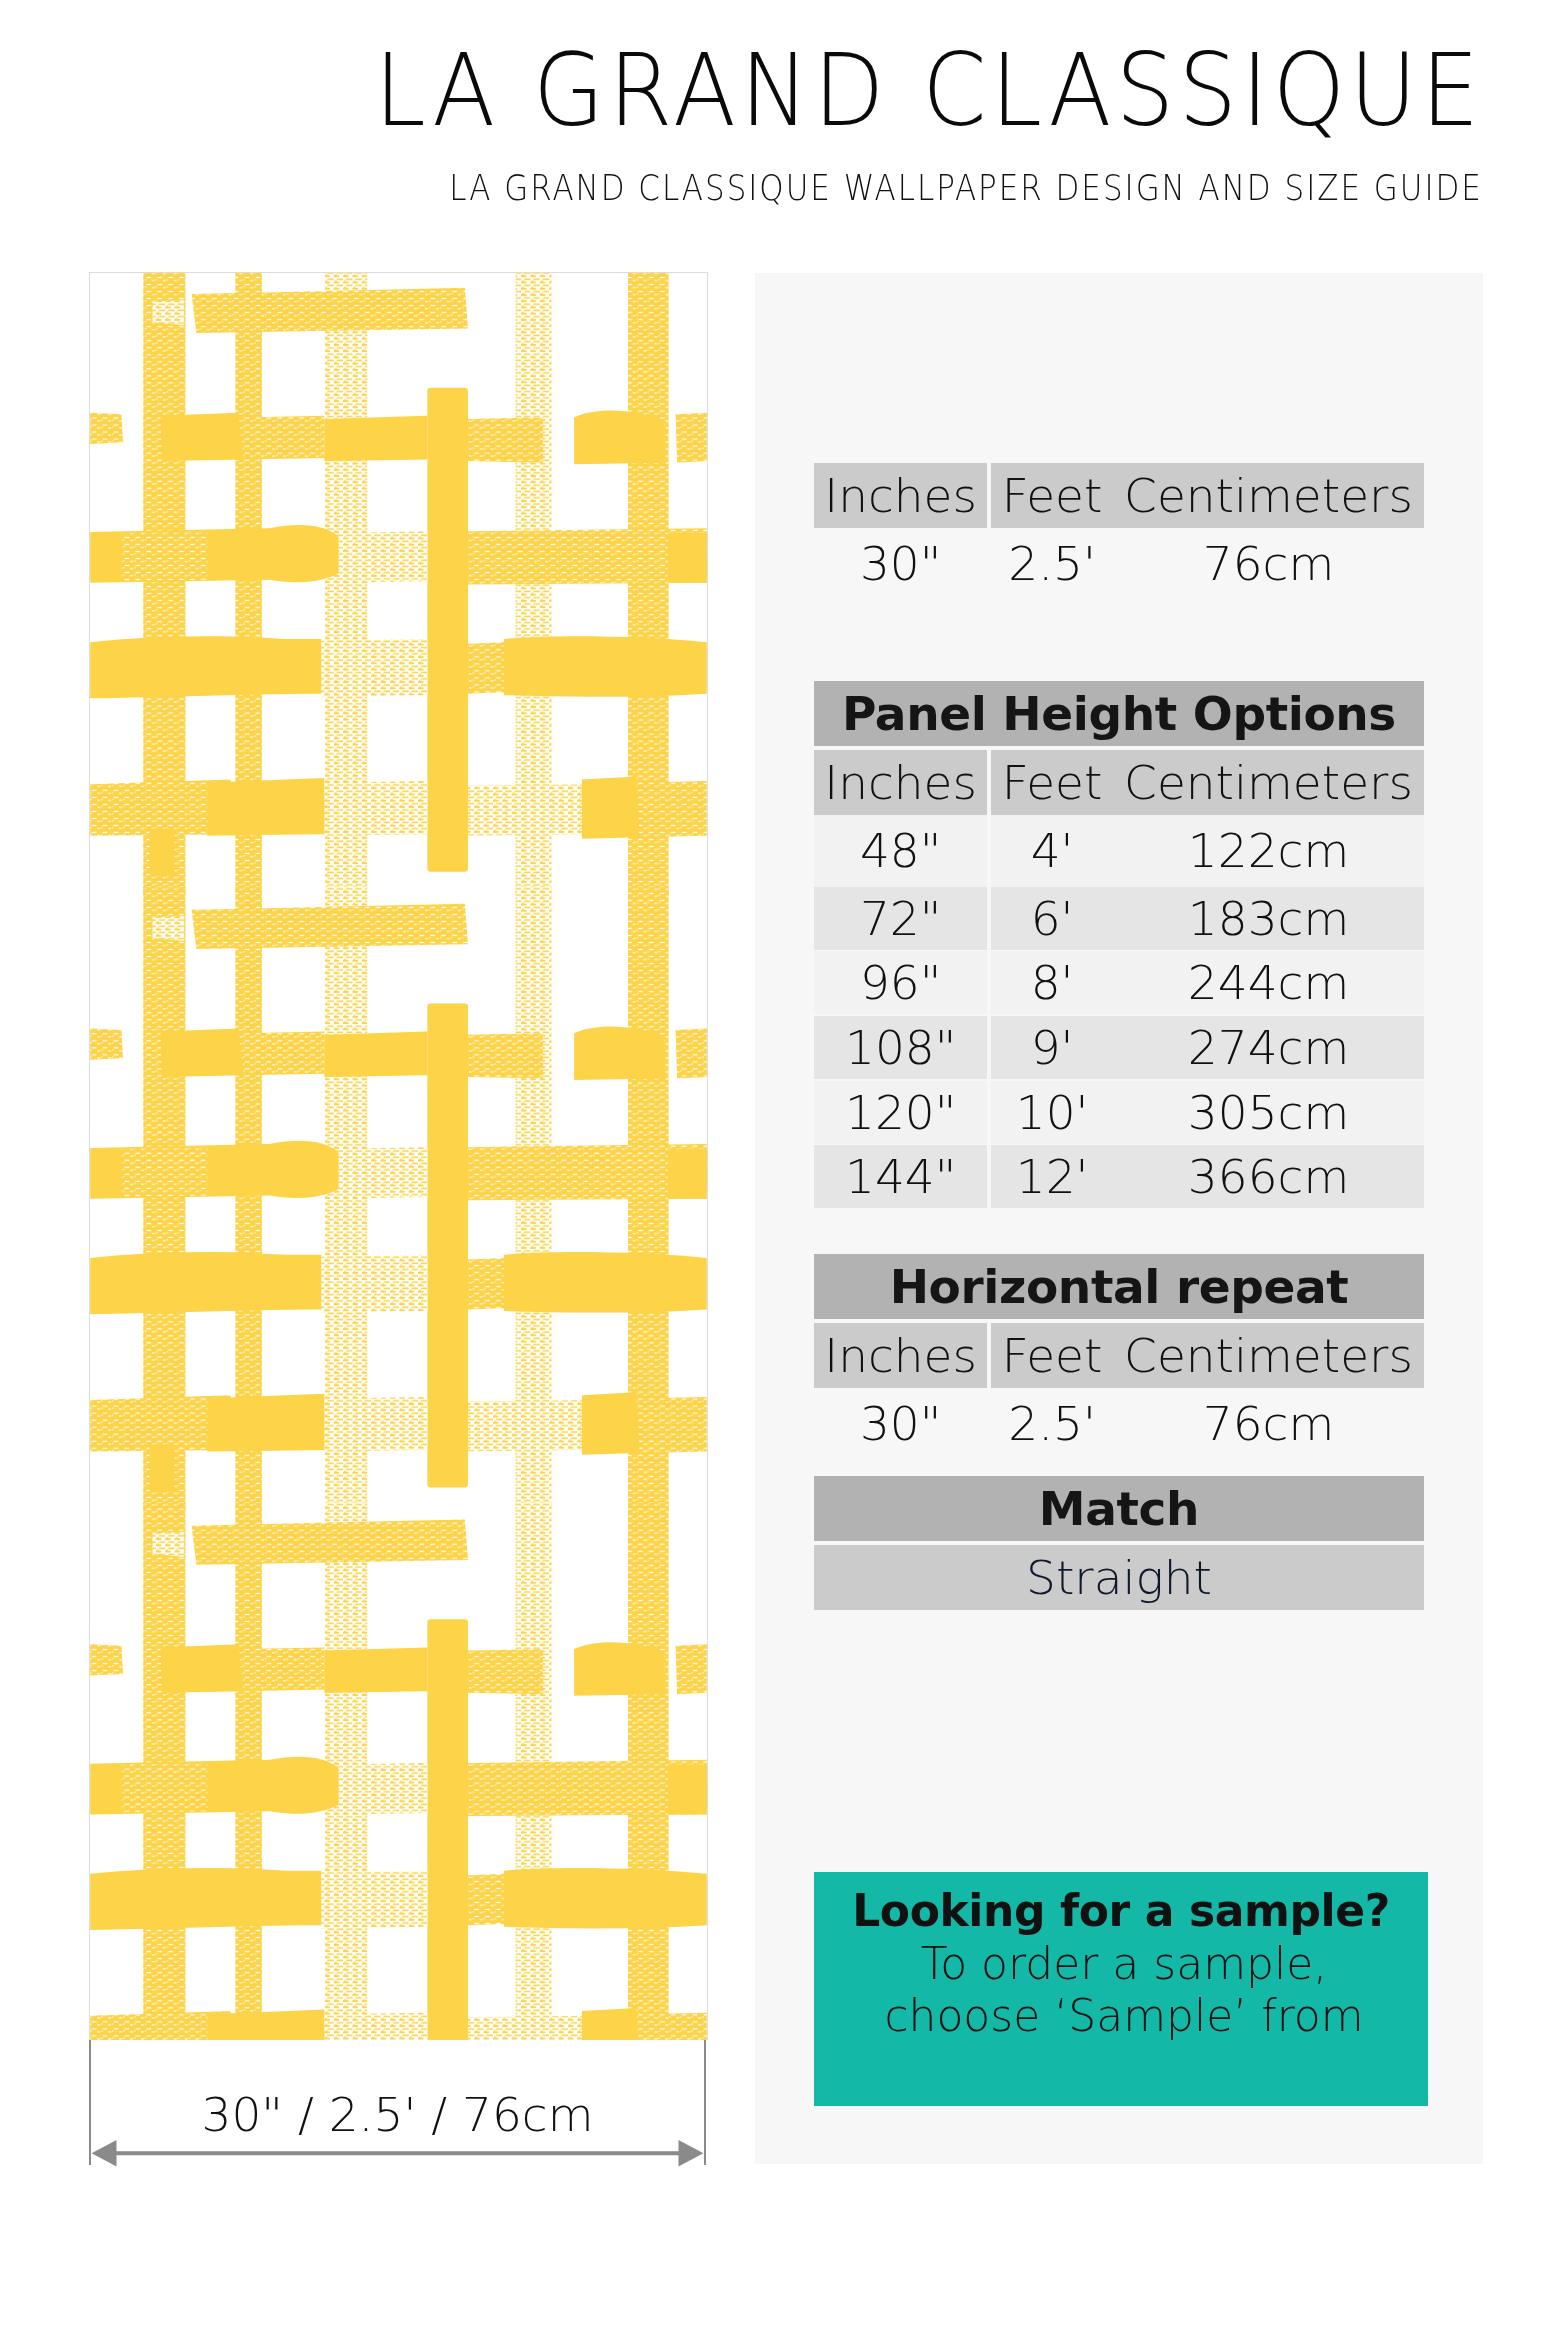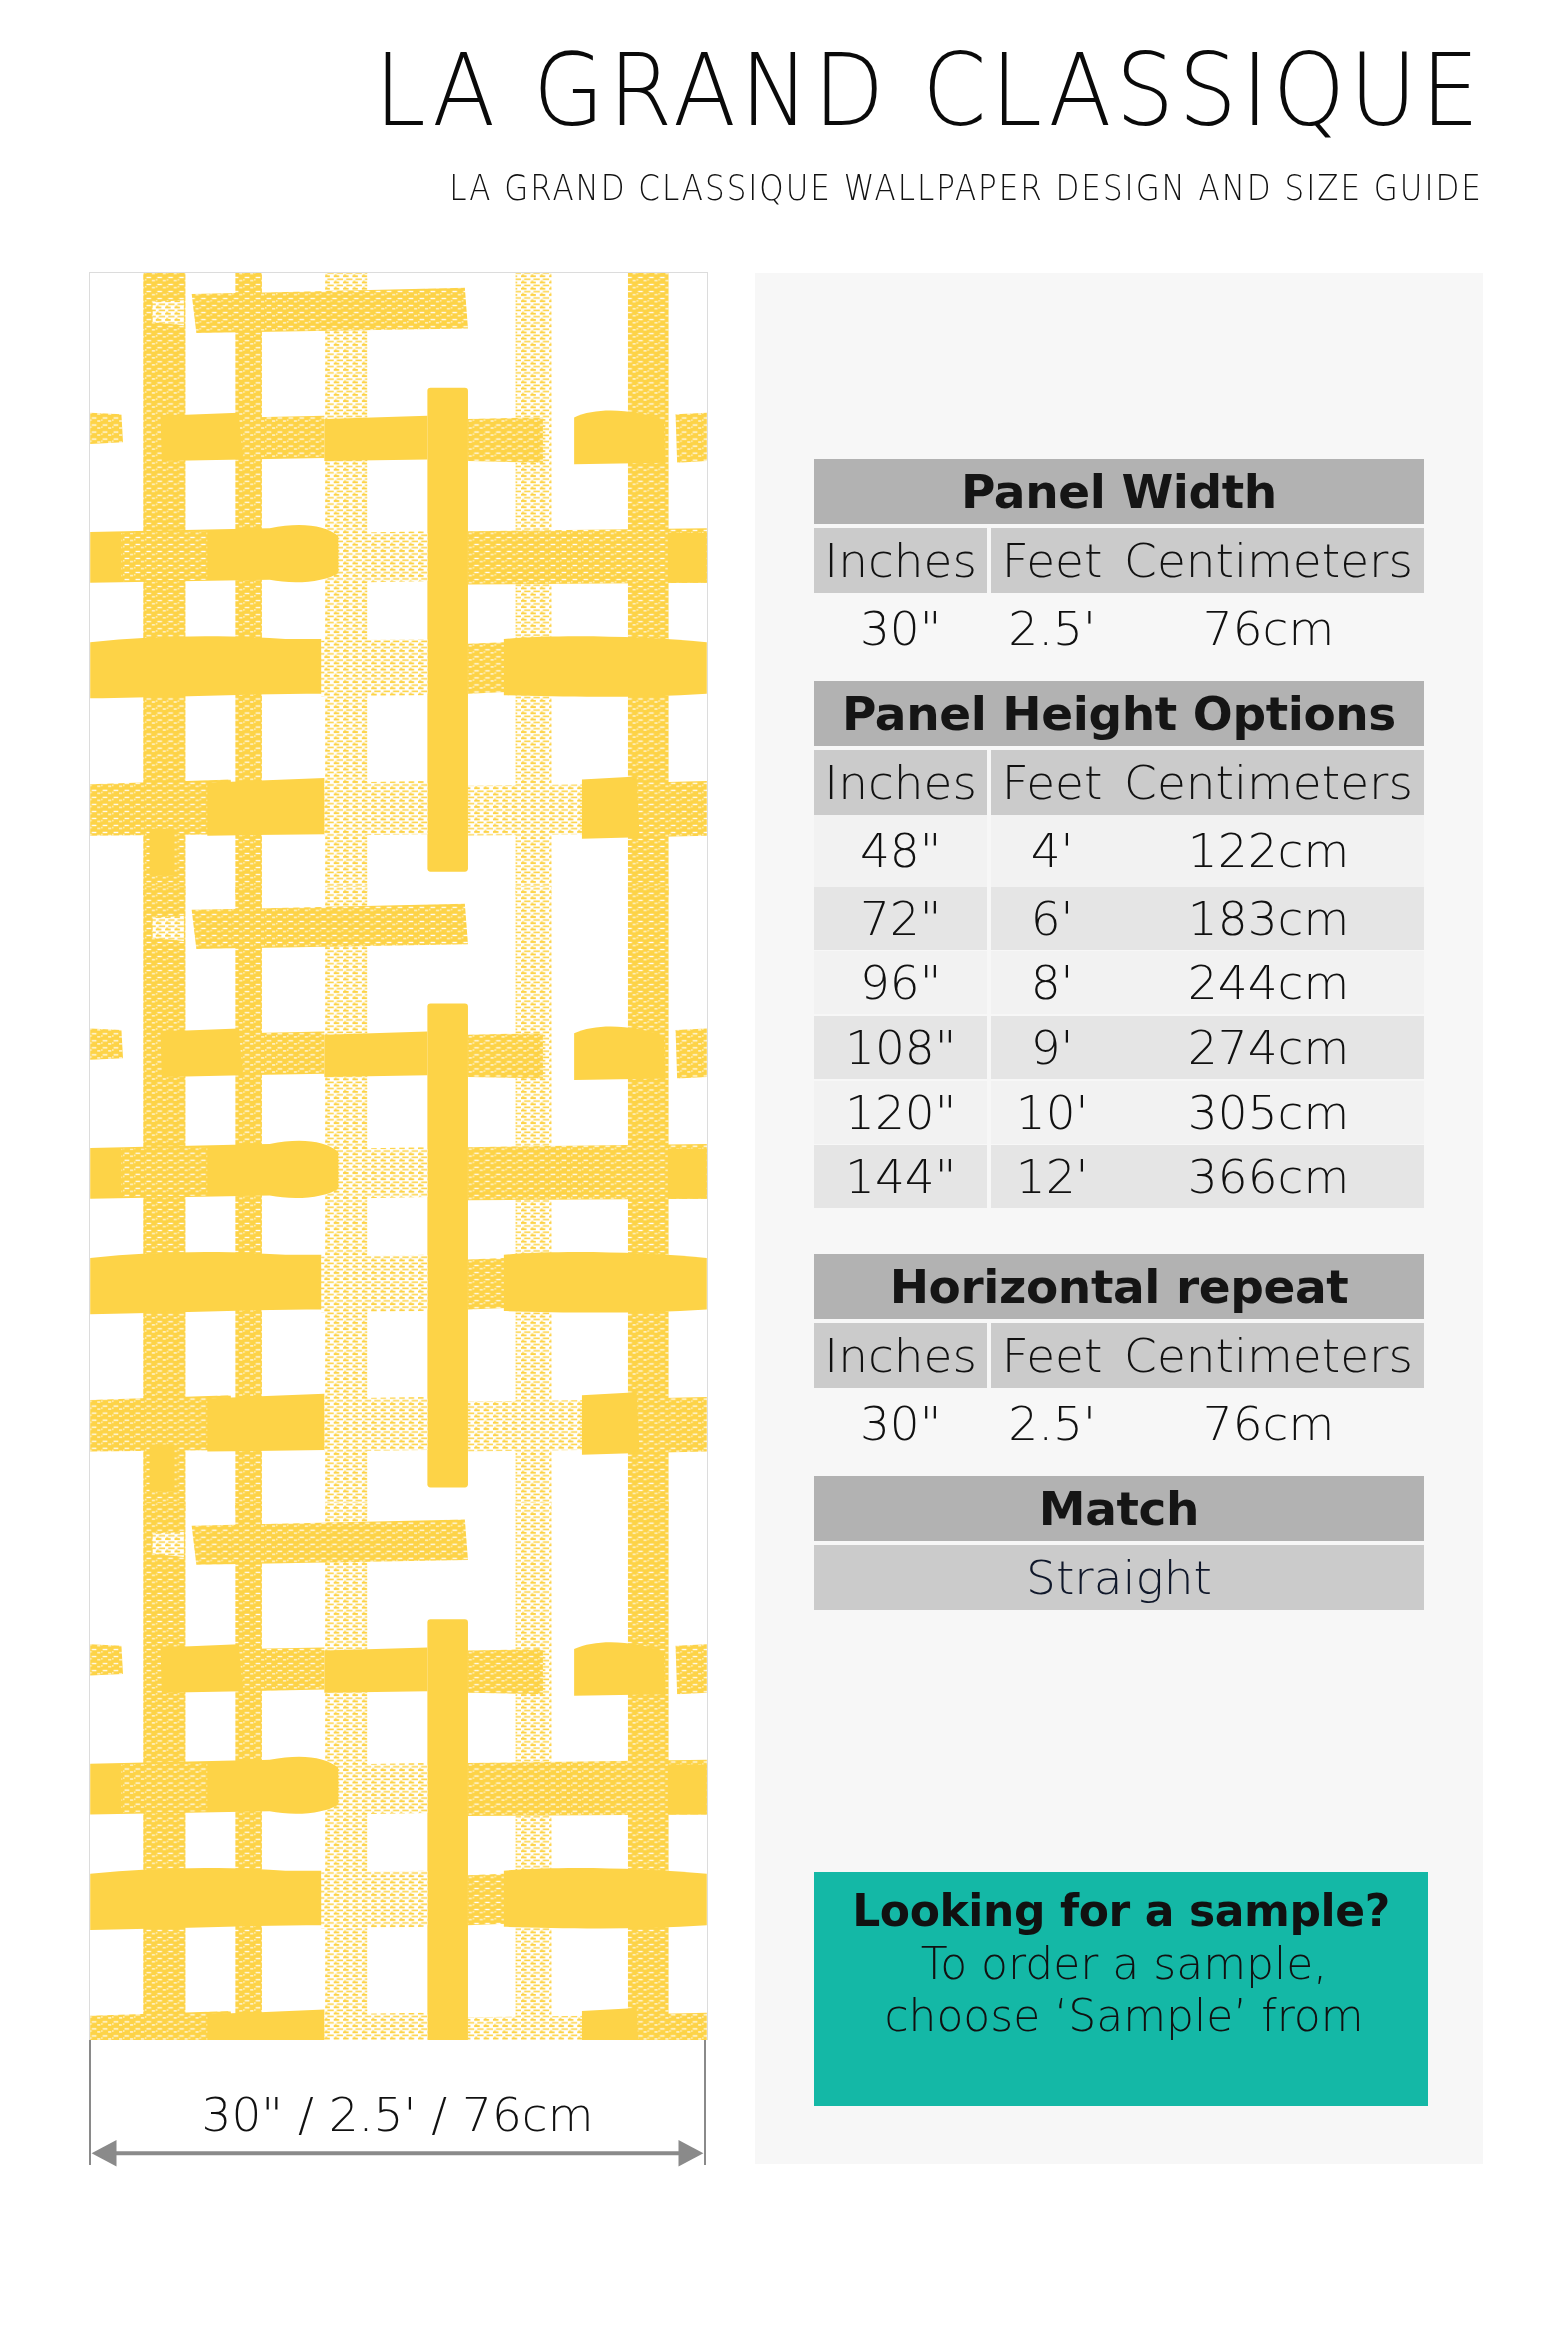--- a/index.html
+++ b/index.html
@@ -147,21 +147,20 @@
 <div class="width-label">30" / 2.5' / 76cm</div>
 <svg class="arrow" viewBox="0 0 785 34">
   <line x1="28" y1="17" x2="757" y2="17" stroke="#8a8a8a" stroke-width="5"></line>
   <polygon points="0,17 32,0 32,34" fill="#8a8a8a"></polygon>
   <polygon points="785,17 753,0 753,34" fill="#8a8a8a"></polygon>
 </svg>
 
 <div class="info-panel">
 
   <div class="tbl" style="top:186px;">
-    <div class="tbl-head">Panel Width</div>
     <div class="tbl-row sub">
       <div class="cell c1">Inches</div>
       <div class="cell c2">Feet</div>
       <div class="cell c3">Centimeters</div>
     </div>
     <div class="tbl-row val">
       <div class="cell c1">30"</div>
       <div class="cell c2">2.5'</div>
       <div class="cell c3">76cm</div>
     </div>

